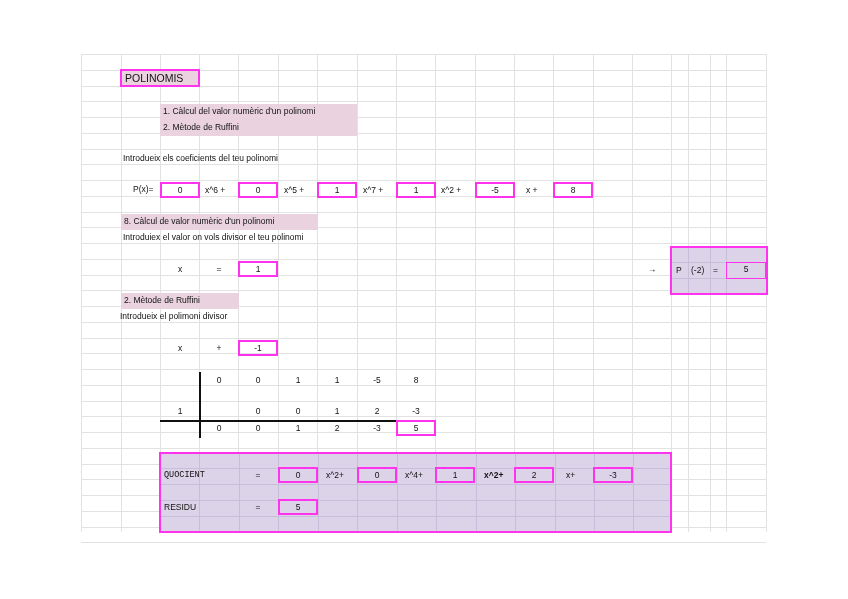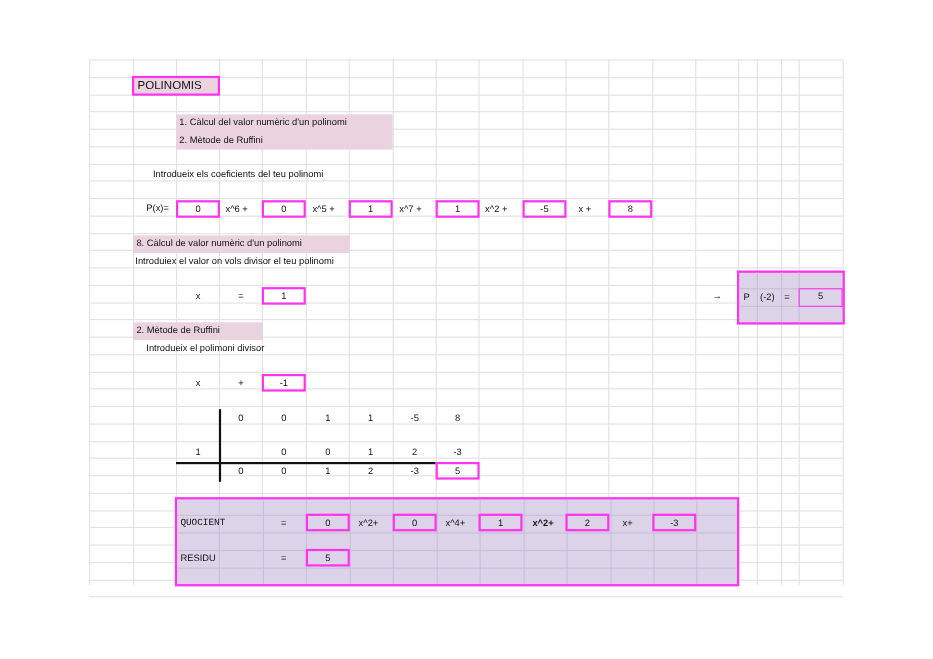--- a/index.html
+++ b/index.html
@@ -81,21 +81,21 @@
   <span>POLINOMIS</span>
 </div>
 
 <div class="hdr" style="left:160px;top:104px;width:197px;height:16px;">
   <span>1. Càlcul del valor numèric d'un polinomi</span>
 </div>
 <div class="hdr" style="left:160px;top:120px;width:197px;height:16px;">
   <span>2. Mètode de Ruffini</span>
 </div>
 
-<div class="txt" style="left:123px;top:151px;padding-left:16px;">Introdueix els coeficients del teu polinomi</div>
+<div class="txt" style="left:123px;top:151px;">Introdueix els coeficients del teu polinomi</div>
 
 <div class="txt" style="left:133px;top:182px;">P(x)=</div>
 <div class="pinkbox" style="left:160px;top:182px;width:40px;height:16px;">0</div>
 <div class="txt" style="left:205px;top:183px;">x^6 +</div>
 <div class="pinkbox" style="left:238px;top:182px;width:40px;height:16px;">0</div>
 <div class="txt" style="left:284px;top:183px;">x^5 +</div>
 <div class="pinkbox" style="left:317px;top:182px;width:40px;height:16px;">1</div>
 <div class="txt" style="left:363px;top:183px;">x^7 +</div>
 <div class="pinkbox" style="left:396px;top:182px;width:40px;height:16px;">1</div>
 <div class="txt" style="left:441px;top:183px;">x^2 +</div>
@@ -120,21 +120,21 @@
   <div class="pline" style="left:54px;top:0;bottom:0;width:1px;"></div>
   <div class="txt" style="left:4px;top:15px;">P</div>
   <div class="txt" style="left:19px;top:15px;">(-2)</div>
   <div class="txt" style="left:41px;top:15px;">=</div>
   <div class="pinkbox" style="left:54px;top:14px;width:40px;height:17px;border-width:1.5px;line-height:13px;">5</div>
 </div>
 
 <div class="hdr" style="left:121px;top:293px;width:118px;height:16px;">
   <span>2. Mètode de Ruffini</span>
 </div>
-<div class="txt" style="left:133px;top:309px;">Introdueix el polimoni divisor</div>
+<div class="txt" style="left:120px;top:309px;">Introdueix el polimoni divisor</div>
 <div class="txt c" style="left:160px;top:341px;width:40px;">x</div>
 <div class="txt c" style="left:199px;top:341px;width:40px;">+</div>
 <div class="pinkbox" style="left:238px;top:340px;width:40px;height:16px;">-1</div>
 
 <div class="thick" style="left:199px;top:372px;width:2px;height:66px;"></div>
 <div class="thick" style="left:160px;top:420px;width:236px;height:2px;"></div>
 
 <div class="txt c" style="left:199px;top:373px;width:40px;">0</div>
 <div class="txt c" style="left:238px;top:373px;width:40px;">0</div>
 <div class="txt c" style="left:278px;top:373px;width:40px;">1</div>

